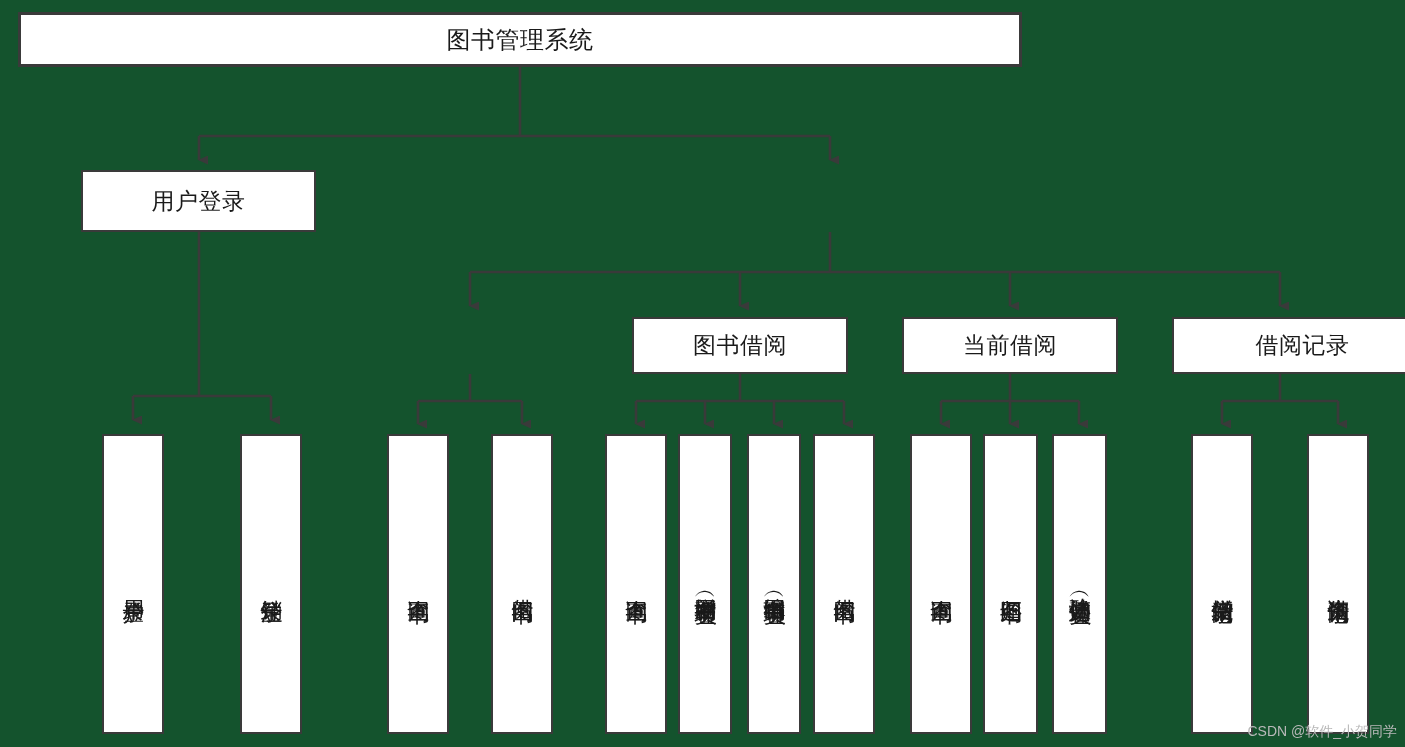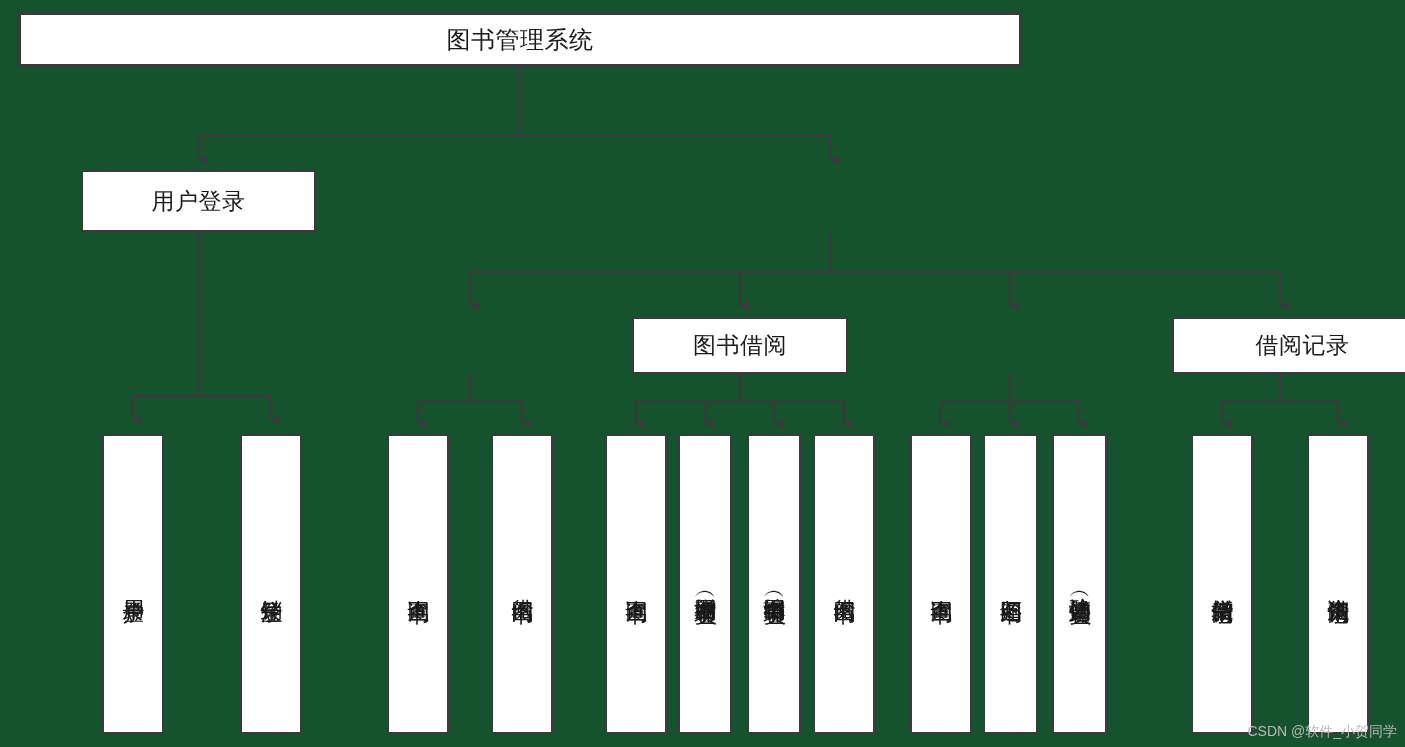--- a/index.html
+++ b/index.html
@@ -136,20 +136,23 @@
     <span class="node-label">图书管理系统</span>
   </div>
 
   <div class="node h-node" style="left:81px; top:170px; width:235px; height:62px;">
     <span class="node-label">用户登录</span>
   </div>
 
   <div class="node h-node" style="left:632px; top:317px; width:216px; height:57px;">
     <span class="node-label">图书借阅</span>
   </div>
+  <div class="node h-node" style="left:902px; top:317px; width:216px; height:57px;">
+    <span class="node-label">当前借阅</span>
+  </div>
   <div class="node h-node" style="left:1172px; top:317px; width:261px; height:57px;">
     <span class="node-label">借阅记录</span>
   </div>
 
   <div class="node v-node" style="left:102px; top:434px; width:62px; height:300px;">
     <span class="node-label">用户登录</span>
   </div>
   <div class="node v-node" style="left:240px; top:434px; width:62px; height:300px;">
     <span class="node-label">注销登录</span>
   </div>

